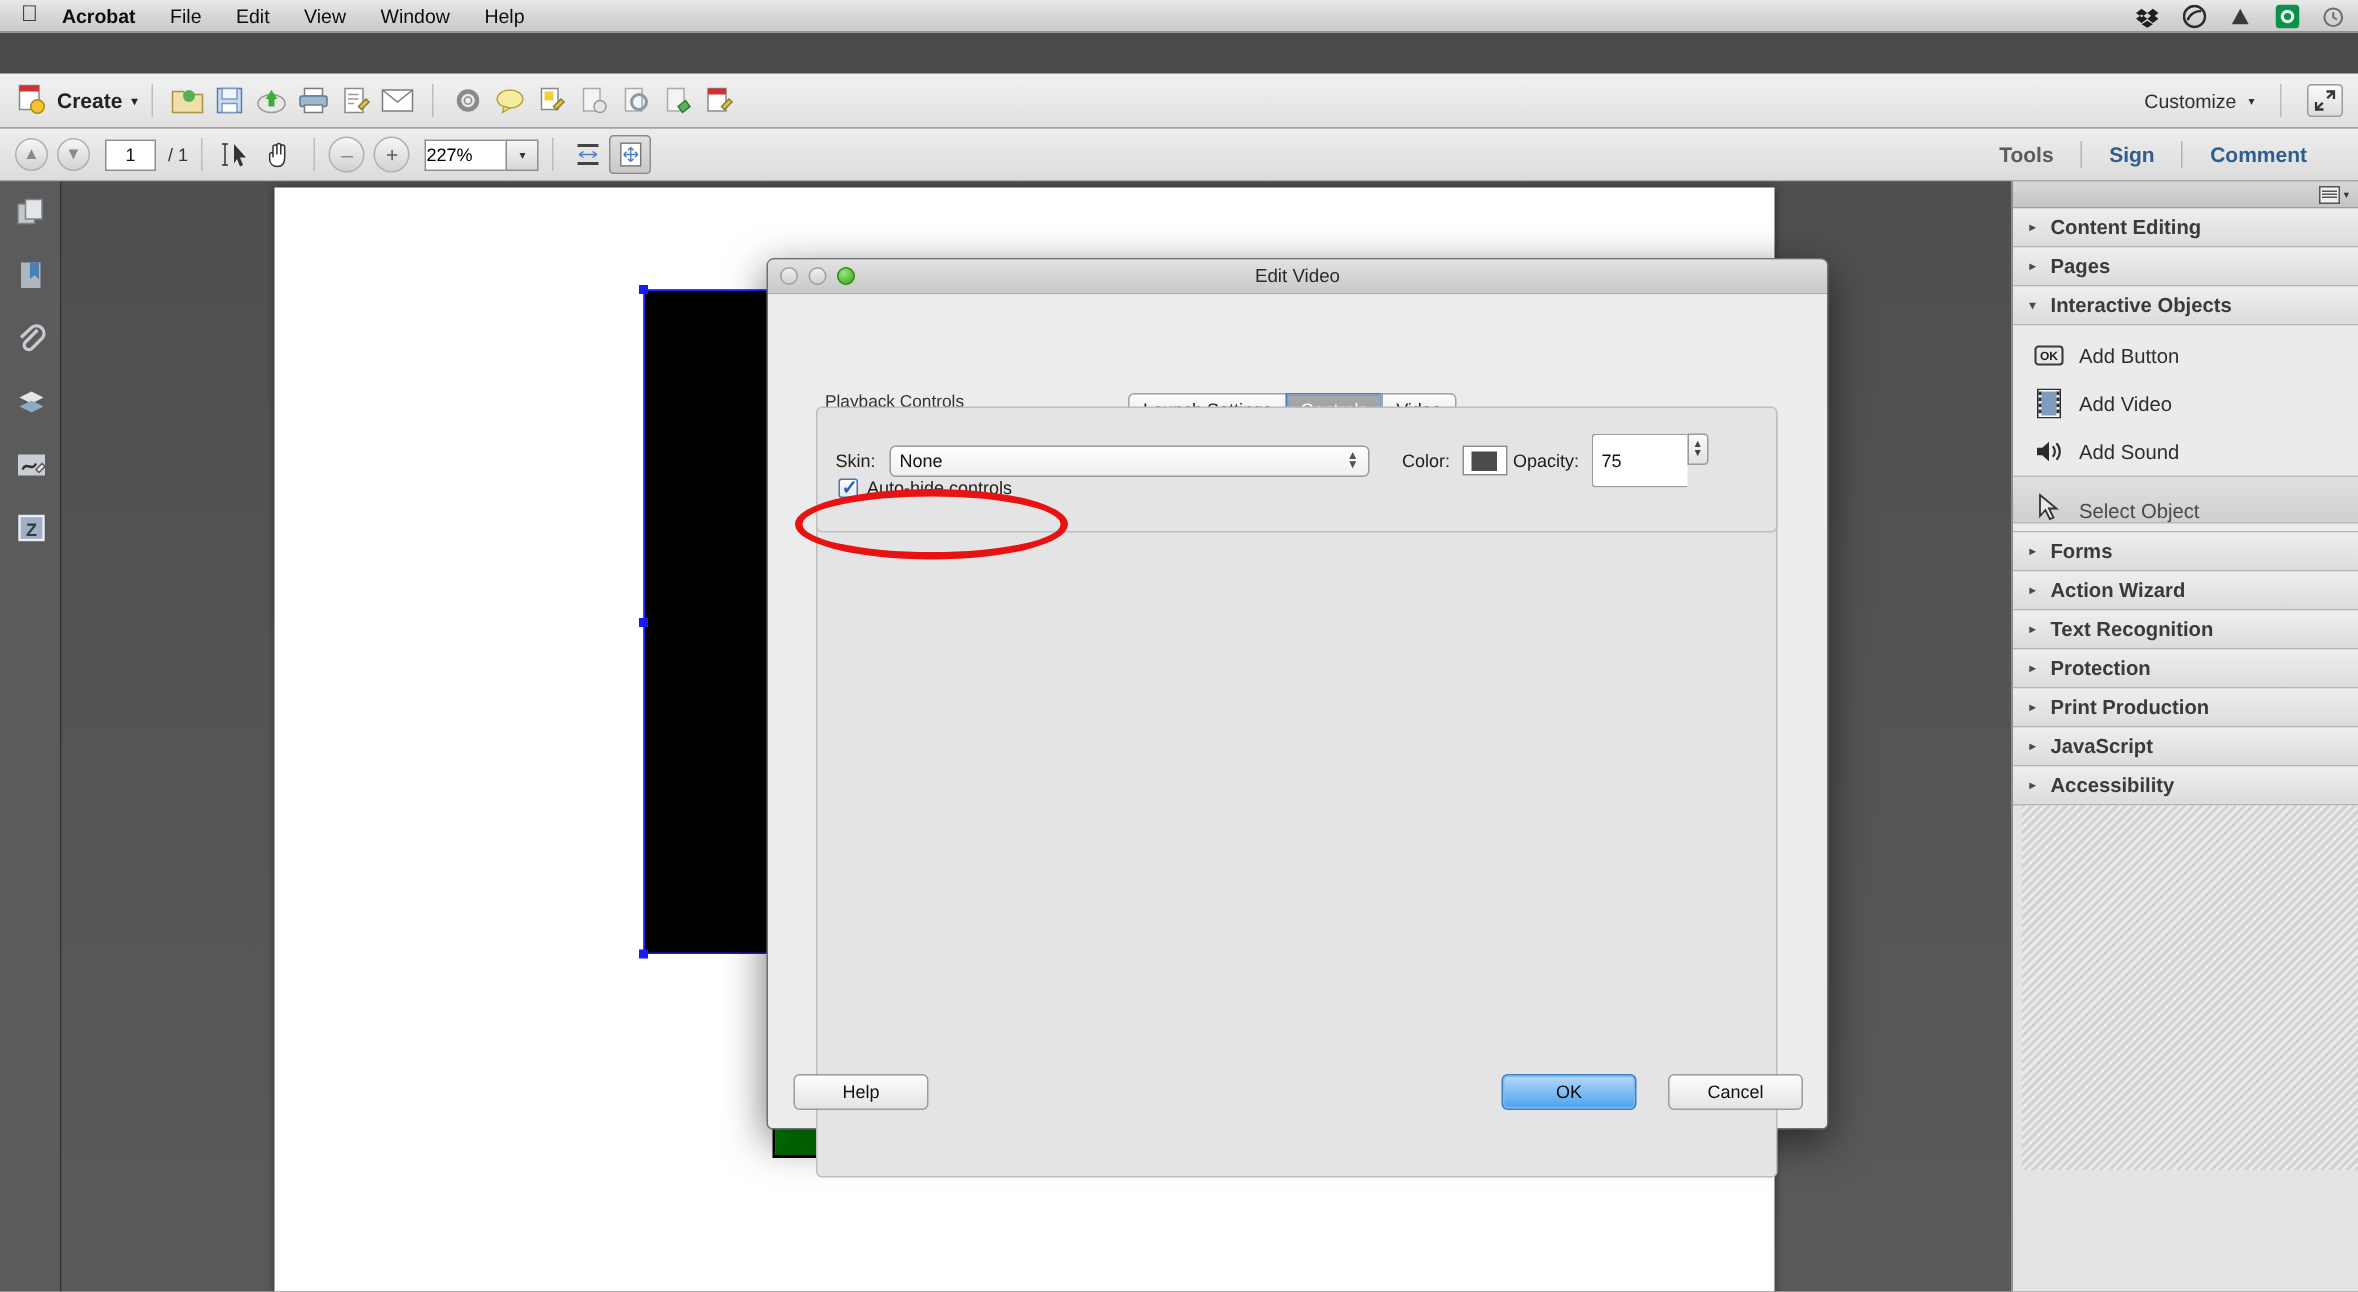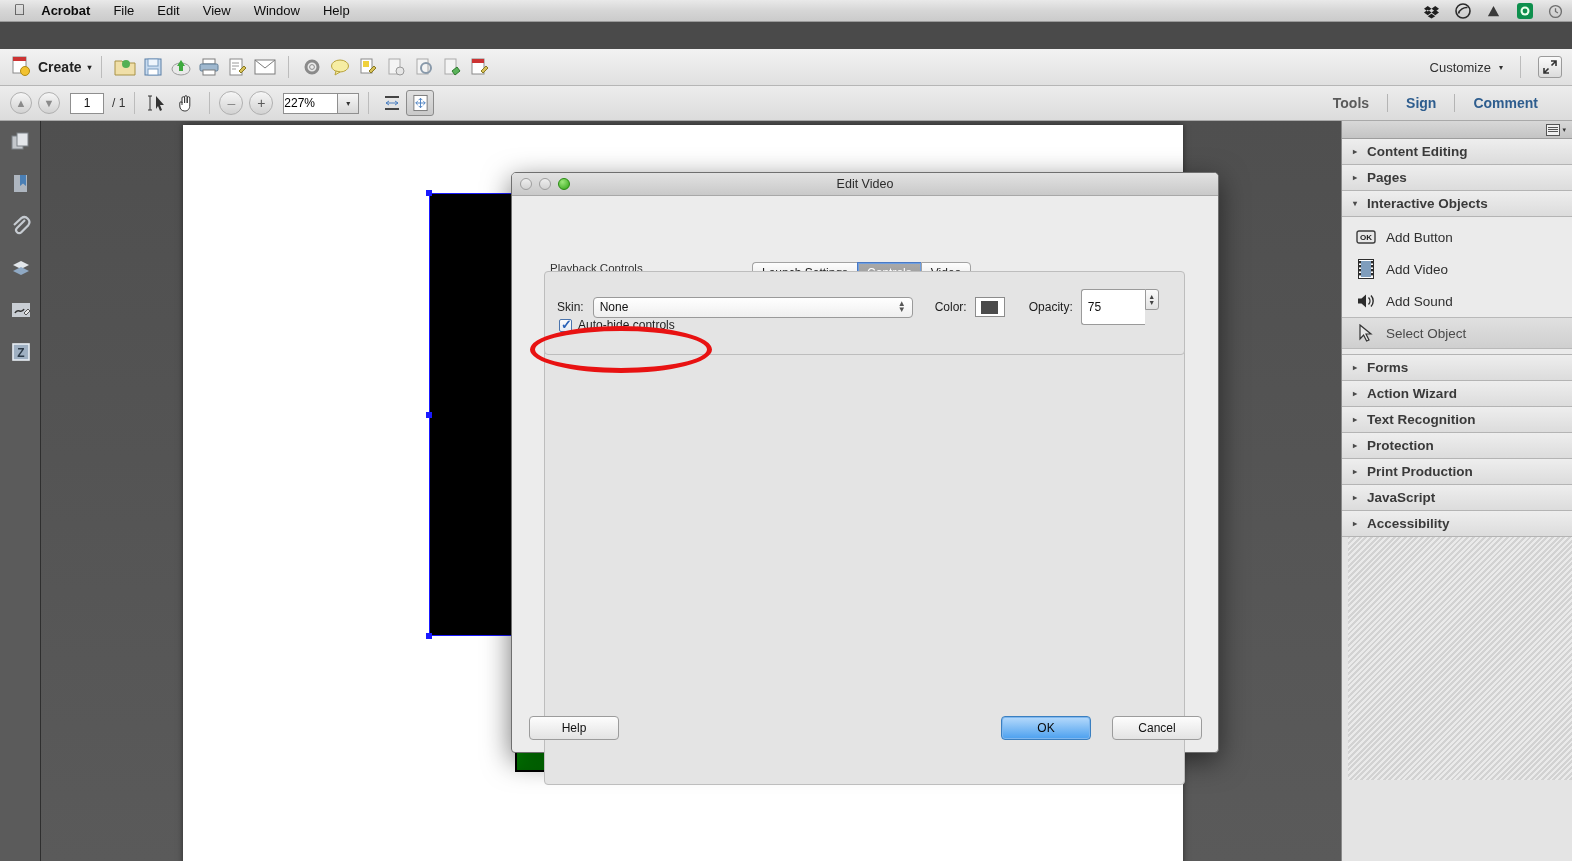--- a/index.html
+++ b/index.html
@@ -113,21 +113,21 @@
   .rp-head-ic { width:14px; height:12px; border:1px solid #555; background:#f0f0f0; display:flex;
                 flex-direction:column; justify-content:center; gap:1px; padding:1px; }
   .rp-head-ic i { display:block; height:1px; background:#555; width:100%; }
   .acc-hdr { height:26px; display:flex; align-items:center; gap:6px; padding-left:11px;
              background:linear-gradient(to bottom,#eeeeee,#dcdcdc); border-bottom:1px solid #b4b4b4;
              font-size:13.5px; font-weight:bold; color:#3a3a3a; }
   .tri { font-size:8px; color:#4a4a4a; width:8px; }
   .acc-body { background:#ebebeb; border-bottom:1px solid #b4b4b4; padding:4px 0 5px 0; }
   .acc-item { height:32px; display:flex; align-items:center; gap:10px; padding-left:14px; font-size:13.5px; color:#2f2f2f; }
   .acc-item.sel { background:linear-gradient(to bottom,#e0e0e0,#cfcfcf); border-top:1px solid #b9b9b9;
-                  border-bottom:1px solid #b9b9b9; color:#4a4a4a; }
+                  border-bottom:1px solid #b9b9b9; color:#4a4a4a;align-items:flex-end; }
   .ai-ic { width:20px; height:20px; display:flex; align-items:center; justify-content:center; }
   .stripes { position:absolute; left:6px; right:0; top:0; bottom:0;
              background:repeating-linear-gradient(135deg,#d2d2d2 0 2px,#eaeaea 2px 4px); }
 
   
   .dialog { position:absolute; left:511px; top:172px; width:708px; height:581px;
             background:#ececec; border:1px solid #6f6f6f; border-radius:5px 5px 4px 4px;
             box-shadow:0 8px 28px rgba(0,0,0,.55); }
   .dlg-tb { height:23px; background:linear-gradient(to bottom,#e2e2e2,#c9c9c9);
             border-bottom:1px solid #a8a8a8; border-radius:4px 4px 0 0;
@@ -581,21 +581,21 @@
         <div class="row1">
           <span class="lbl">Skin:</span>
           <span class="combo">
             <span>None</span>
             <span class="arrows">▲<br>▼</span>
           </span>
           <span class="lbl" style="margin-left:22px">Color:</span>
           <span class="swatch">
               <i style="background: rgb(75, 75, 75);"></i>
             </span>
-          <span class="lbl" style="margin-left:24px">Opacity:</span>
+          <span class="lbl" style="margin-left:4px">Opacity:</span>
           <span style="display:flex;margin-left:8px">
             <span class="opacity-in">75</span>
             <span class="stepper">
               <span>▲</span>
               <span>▼</span>
             </span>
           </span>
         </div>
 
         <div class="row2">

